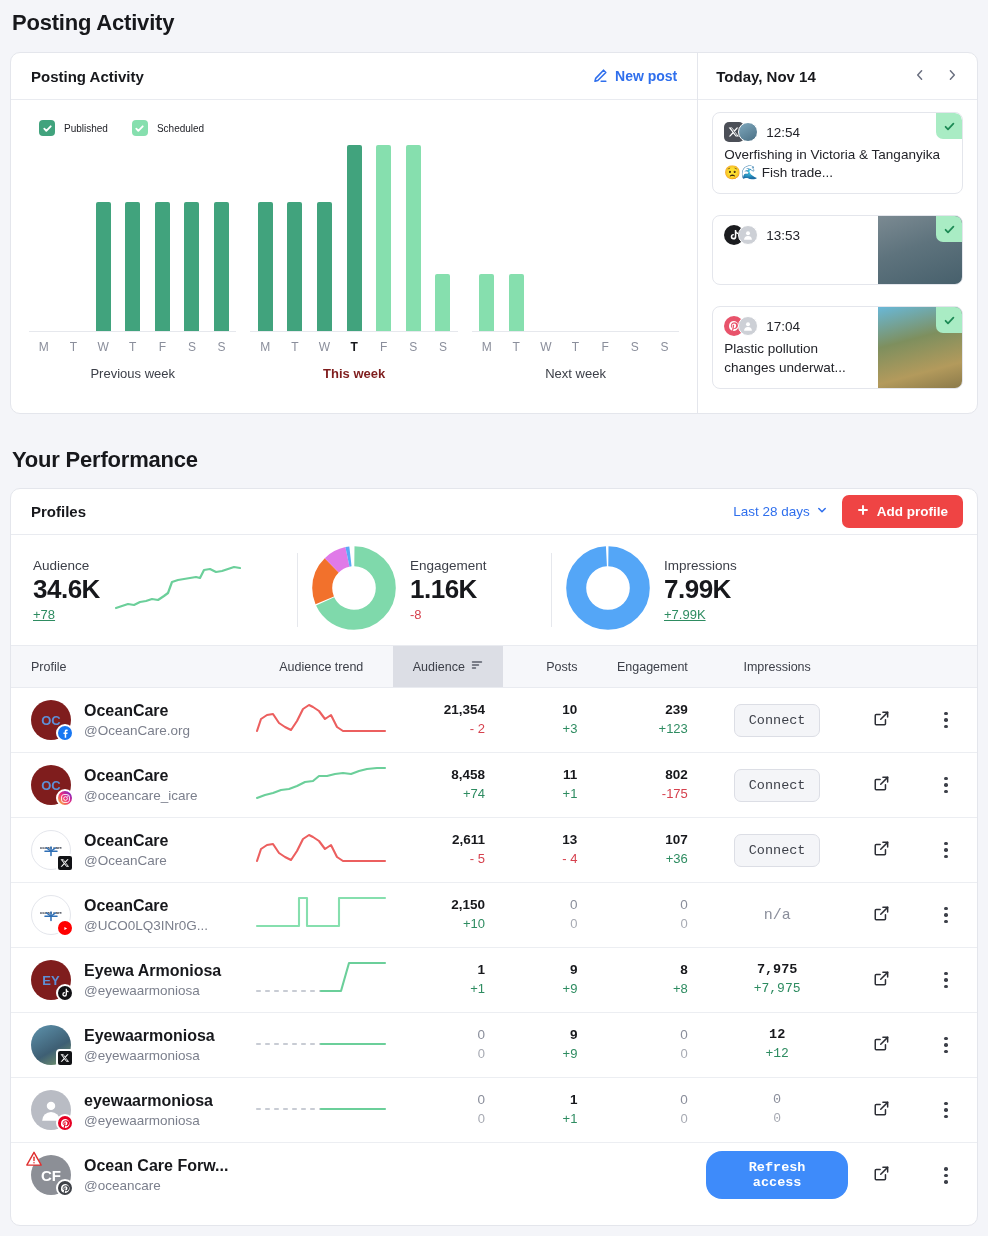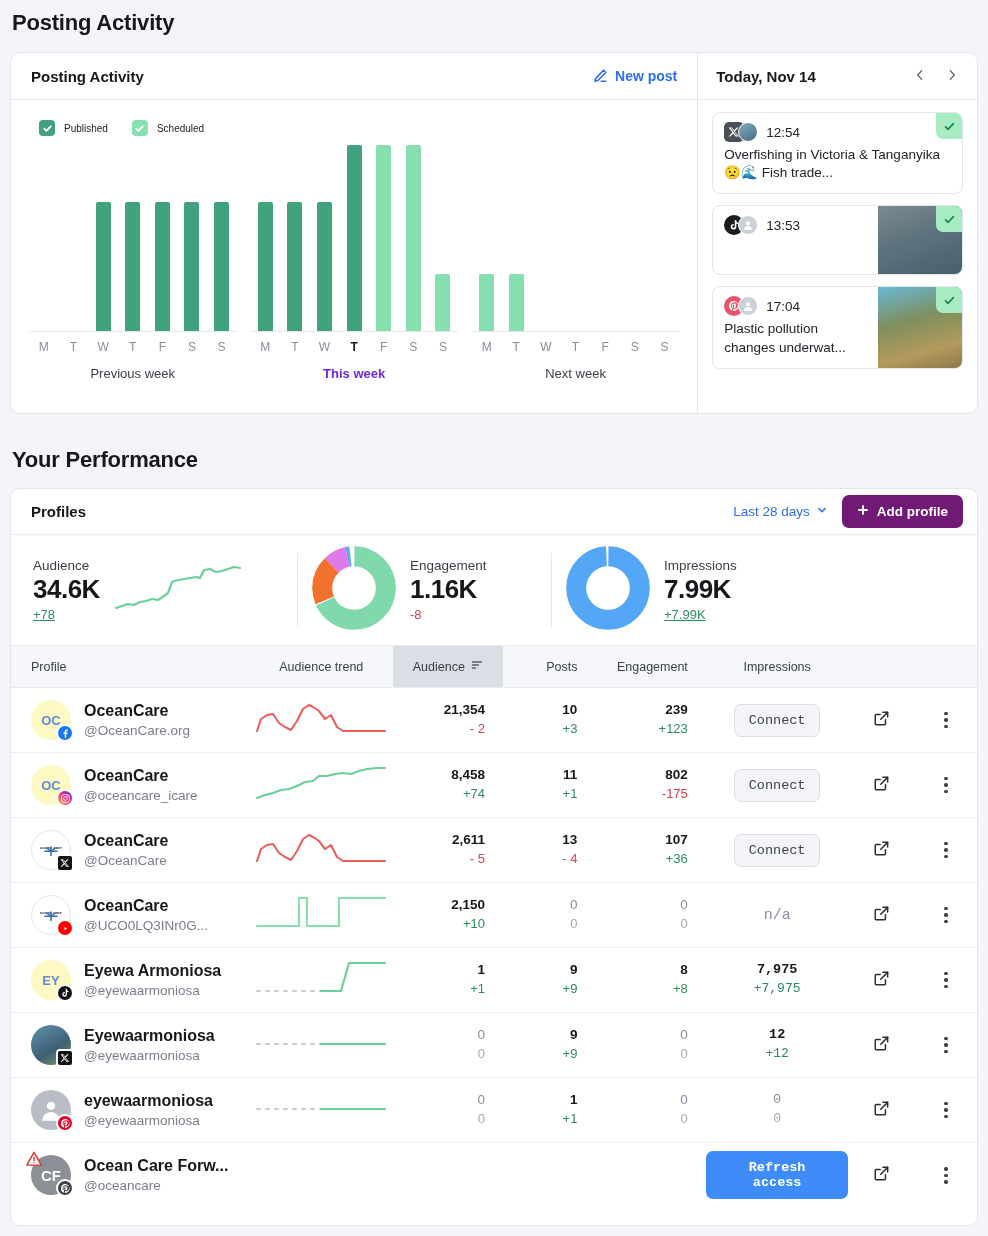--- a/index.html
+++ b/index.html
@@ -86,36 +86,36 @@
   }
   .daylabels span {
     width: 14.28%; text-align: center;
     font-size: 12px; color: #8a8e9b;
   }
   .daylabels span.today { color: #17181c; font-weight: bold; }
   .week-name {
     text-align: center; margin-top: 12px;
     font-size: 13px; color: #3d4049;
   }
-  .week-name.current { font-weight: bold; color: #6d28d9; text-align: center; }
+  .week-name.current { font-weight: bold; color: #7f1d1d; text-align: center; }
 
   
   .today-head {
     height: 47px; display: flex; align-items: center;
     justify-content: space-between; padding: 0 14px 0 18px;
     border-bottom: 1px solid #e9ebf0;
   }
   .today-head h3 { font-size: 15px; font-weight: bold; }
   .navbtns { display: flex; gap: 10px; }
   .navbtn {
     width: 22px; height: 22px; border: none; background: none;
     cursor: pointer; display: flex; align-items: center; justify-content: center;
     color: #6b7080;
   }
-  .posts-list { padding: 12px 14px; display: flex; flex-direction: column; gap: 11px; }
+  .posts-list { padding: 12px 14px; display: flex; flex-direction: column; gap: 21px; }
   .post-card {
     border: 1px solid #e4e6ec; border-radius: 8px;
     background: #fff; position: relative; overflow: hidden;
     display: flex; min-height: 70px; cursor: pointer;
   }
   .post-main { flex: 1; padding: 9px 11px 11px 11px; min-width: 0; }
   .post-top { display: flex; align-items: center; gap: 8px; margin-bottom: 4px; }
   .avatar-pair { position: relative; width: 34px; height: 20px; flex: none; }
   .ava-sq {
     position: absolute; left: 0; top: 0; width: 20px; height: 20px;
@@ -157,21 +157,21 @@
   }
   .prof-head h3 { font-size: 15px; font-weight: bold; }
   .head-right { display: flex; align-items: center; gap: 14px; }
   .range-btn {
     display: flex; align-items: center; gap: 6px;
     color: #2f6fed; font-size: 13.5px; background: none;
     border: none; cursor: pointer; font-family: inherit;
   }
   .add-btn {
     display: flex; align-items: center; gap: 8px;
-    background: #701a75; color: #fff; border: none;
+    background: #ef4444; color: #fff; border: none;
     border-radius: 7px; padding: 9px 15px;
     font-size: 13.5px; font-weight: bold; cursor: pointer;
     font-family: inherit;
   }
 
   
   .kpis { height: 110px; display: flex; align-items: center; padding: 0 22px; }
   .kpi { display: flex; align-items: center; gap: 14px; }
   .kpi.audience { width: 250px; }
   .kpi.engagement { width: 225px; }
@@ -202,21 +202,21 @@
   tbody tr { border-bottom: 1px solid #eceef2; height: 65px; }
   tbody tr:last-child { border-bottom: none; }
   td { padding: 0; vertical-align: middle; }
 
   .prof-cell { display: flex; align-items: center; gap: 13px; padding-left: 20px; }
   .ava-wrap { position: relative; width: 40px; height: 40px; flex: none; }
   .ava-main {
     width: 40px; height: 40px; border-radius: 50%;
     display: flex; align-items: center; justify-content: center;
     font-size: 13px; font-weight: bold; color: #5e8fd6;
-    background: #fef9c3; overflow: hidden;
+    background: #7f1d1d; overflow: hidden;
   }
   .ava-main.oc-logo { background: #fff; border: 1px solid #e4e6ec; }
   .ava-main.photo { background: linear-gradient(150deg,#5e93ad,#3e5f74 60%,#7e9e6a); }
   .ava-main.gray { background: #b9bcc4; }
   .ava-main.ocf { background: #8c8f96; color:#fff; font-size:15px; }
   .badge {
     position: absolute; right: -3px; bottom: -2px;
     width: 18px; height: 18px; border-radius: 50%;
     border: 2px solid #fff; display: flex;
     align-items: center; justify-content: center;
@@ -248,21 +248,21 @@
   .na { font-size: 15px; color: #8a8e9b; }
 
   .connect-btn {
     background: #f4f5f8; border: 1px solid #dcdee5;
     border-radius: 7px; padding: 8px 14px;
     font-size: 13.5px; color: #3d4049; cursor: pointer;
     font-family: inherit;
   }
   .refresh-btn {
     background: #3e8bfa; border: none; color: #fff;
-    border-radius: 7px; padding: 9px 16px;
+    border-radius: 16px; padding: 9px 16px;
     font-size: 13.5px; font-weight: bold; cursor: pointer;
     font-family: inherit;
   }
   .icon-btn {
     background: none; border: none; cursor: pointer;
     color: #2c2e35; display: flex; align-items: center;
     justify-content: center; width: 26px; height: 26px; margin: 0 auto;
   }
   .dots { display:flex; flex-direction:column; gap:3px; align-items:center; }
   .dots i { width:3.5px; height:3.5px; border-radius:50%; background:#3d4049; display:block; }

